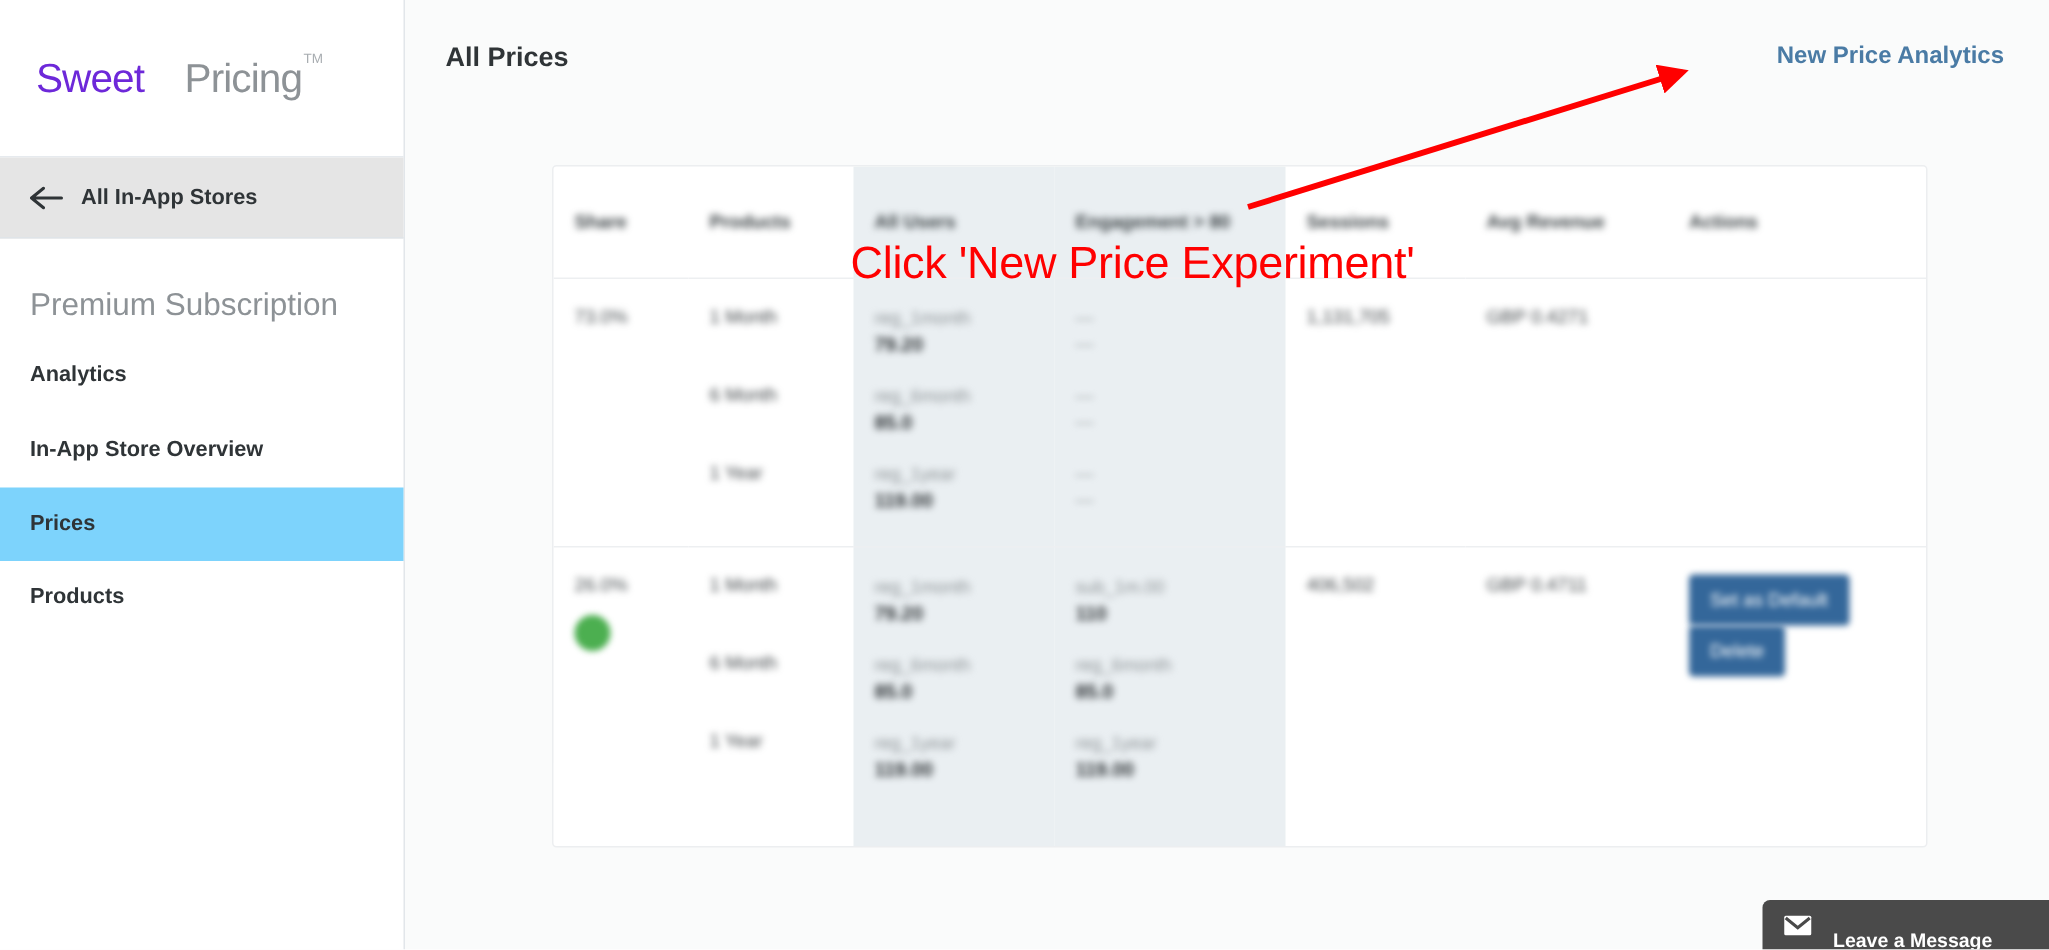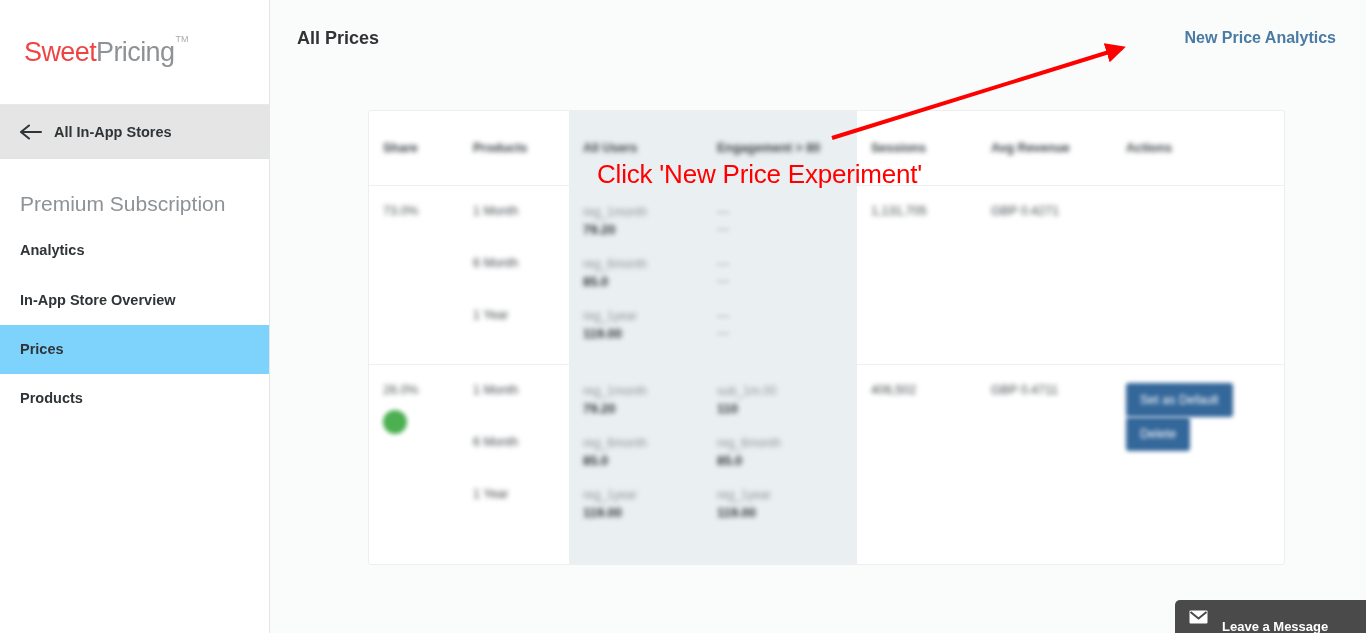--- a/index.html
+++ b/index.html
@@ -25,22 +25,22 @@
     display: flex; align-items: center;
     padding-left: 24px;
     border-bottom: 1px solid #e6eaee;
   }
   .logo-text {
     font-size: 27px; font-weight: 400;
     letter-spacing: -0.6px;
     line-height: 1;
     position: relative;
   }
-  .logo-sweet { color: #ef4444; }
-  .logo-pricing { color: #8d9296; }
+  .logo-sweet { color: #6d28d9; }
+  .logo-pricing { color: #8d9296; margin-left: 27px; }
   .logo-tm {
     font-size: 9px; color: #a8adb1;
     vertical-align: super;
     position: relative; top: -9px; left: 1px;
     letter-spacing: 0;
   }
 
   #back-row {
     height: 54px;
     background: #e5e5e5;
@@ -182,22 +182,22 @@
 
   
   #annotation-layer {
     position: absolute; left: 0; top: 0;
     width: 1366px; height: 633px;
     pointer-events: none;
     z-index: 40;
   }
   #annotation-text {
     position: absolute;
-    left: 597px; top: 159px;
-    font-size: 26px;
+    left: 567px; top: 159px;
+    font-size: 30px;
     font-weight: normal;
     color: #ff0000;
     font-family: "Liberation Sans", sans-serif;
     white-space: nowrap;
     letter-spacing: -0.2px;
   }
 
   
   #chat-widget {
     position: absolute;

